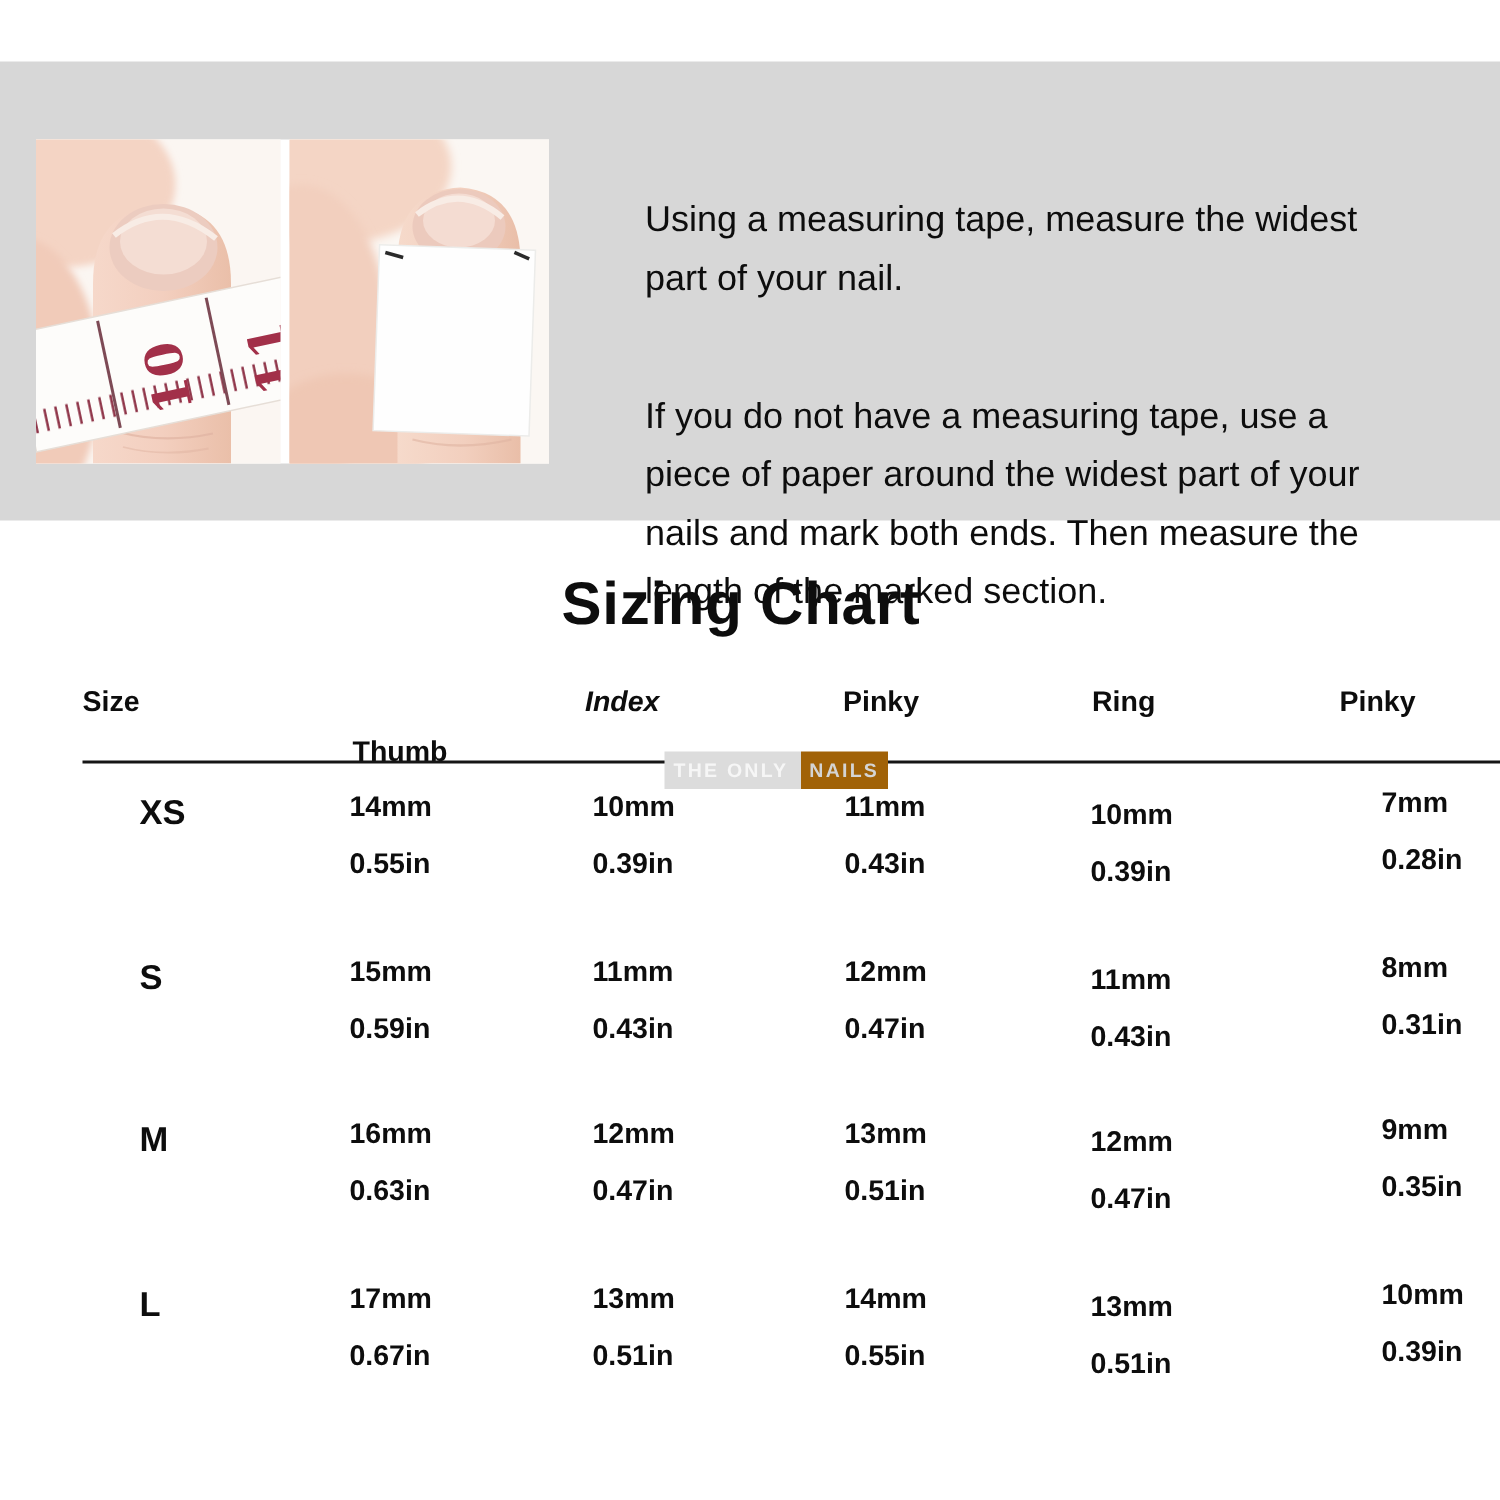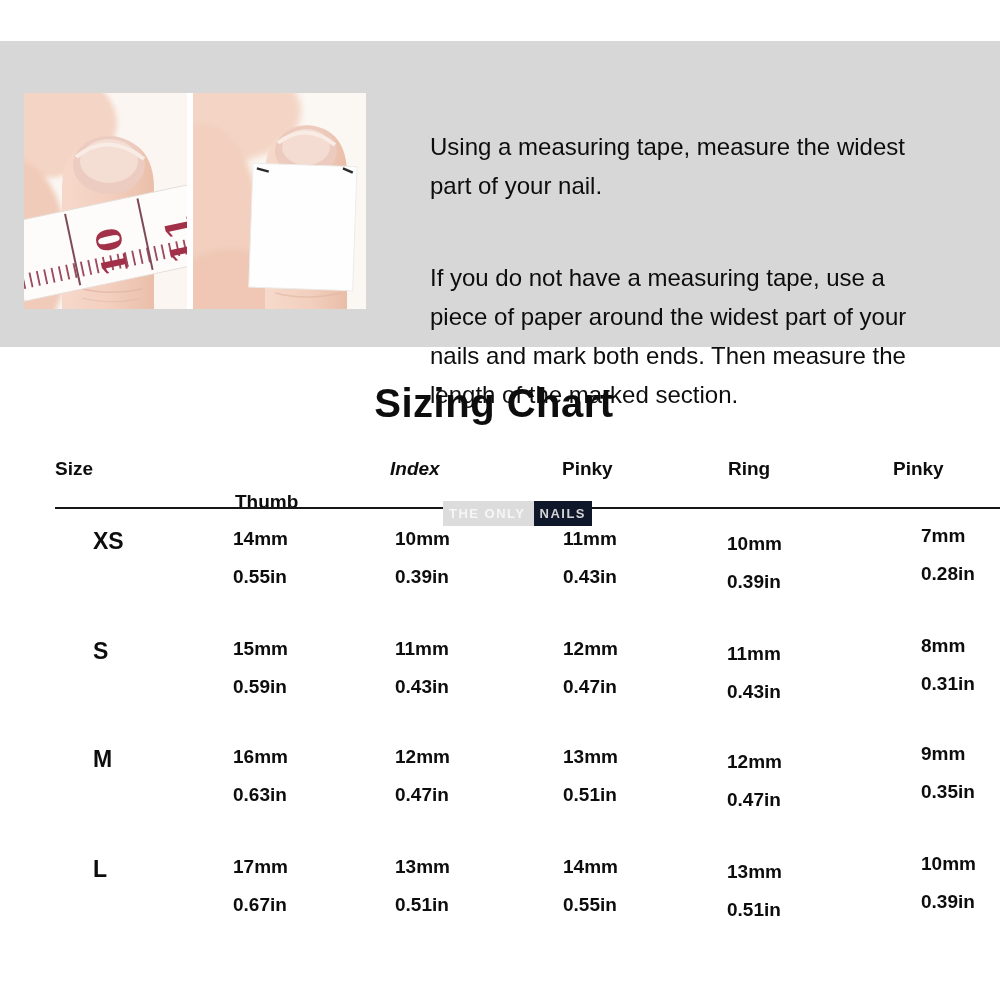--- a/index.html
+++ b/index.html
@@ -30,21 +30,21 @@
   .c-middle{left:563px;} .c-ring{left:727px;} .c-pinky{left:893px;margin-left:28px;}
   .c-ring{--dy:5px;} .c-pinky{--dy:-3px;}
   .r-xs{--y:528px;} .r-s{--y:638px;} .r-m{--y:746px;} .r-l{--y:856px;}
   .size-lbl{position:absolute;top:calc(var(--y) + 2px);font-size:23px;line-height:23px;}
   .cell{position:absolute;top:calc(var(--y) + var(--dy,0px));font-size:19px;line-height:21px;}
   .cell .in{margin-top:17px;}
   
   .watermark{position:absolute;left:443px;top:499px;height:28px;display:flex;align-items:center;
     font-size:13px;font-weight:bold;letter-spacing:1.5px;z-index:3;}
   .wm-box{background:#dcdcdc;color:#f6f6f6;padding:5px 8px 5px 6px;}
-  .wm-tail{background:#0f172a;color:#d4d4d4;padding:5px 6px;}
+  .wm-tail{background:#a16207;color:#d4d4d4;padding:5px 6px;}
 </style>
 </head>
 <body>
 
 <div class="canvas">
 
   <div class="gray-band">
 
     <div class="photos">
 

